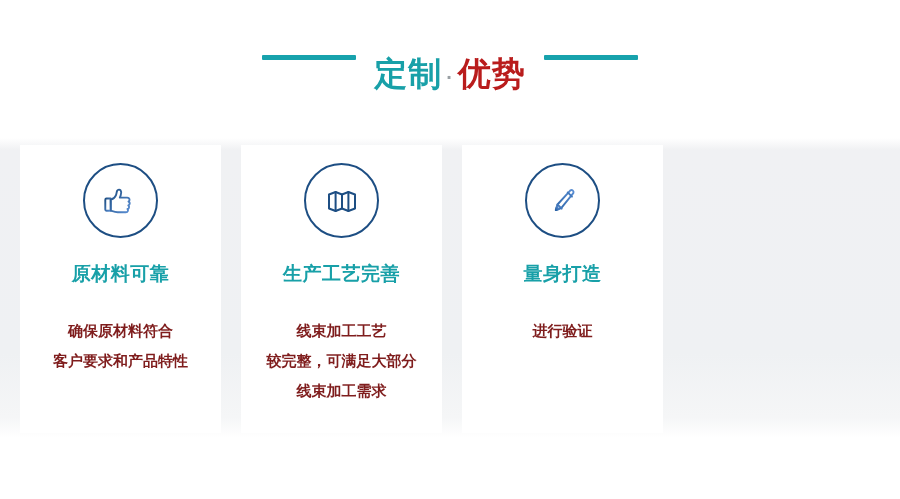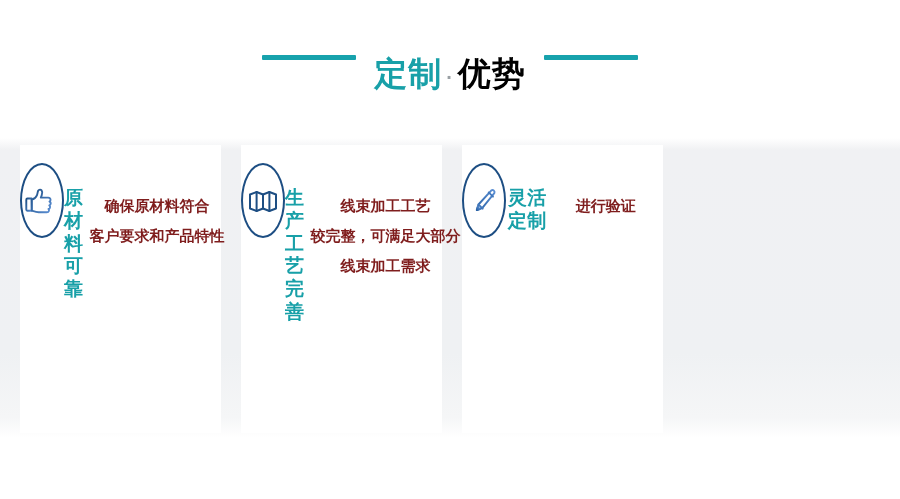--- a/index.html
+++ b/index.html
@@ -66,42 +66,41 @@
     line-height: 1;
   }
   .heading-accent { color: #18a0a8; }
   .heading-dot {
     color: #9aa0a4;
     font-size: 20px;
     padding: 0 4px;
     position: relative;
     top: -1px;
   }
-  .heading-main { color: #000000; margin-top: 33px; }
+  .heading-main { color: #b91c1c; margin-top: 33px; }
 
   
   .cards {
     position: absolute;
     left: 20px;
     top: 145px;
     width: 865px;
     height: 288px;
     display: flex;
     gap: 20px;
   }
   .card {
     width: 201px;
     height: 288px;
     background: #ffffff;
     box-sizing: border-box;
     display: flex;
-    flex-direction: row;
-    align-items: flex-start;
+    flex-direction: column;
+    align-items: center;
     padding-top: 18px;
-    font-family: Liberation Mono, monospace;
   }
 
   .icon-circle {
     width: 75px;
     height: 75px;
     border-radius: 50%;
     border: 2px solid #1d4e83;
     display: flex;
     align-items: center;
     justify-content: center;
@@ -210,21 +209,21 @@
             </defs>
             <g stroke="url(#g3)" stroke-width="1.9" stroke-linejoin="round" stroke-linecap="round" fill="none">
               <path d="M27.4 9.4 c1.8 -1.1 3.9 0.9 2.9 2.8 L18.2 27.1 l-5.4 1.9 l1.7 -5.5 z"></path>
               <path d="M24.7 11.4 l4.3 4.3"></path>
               <path d="M14.5 23.5 l4.2 4.2"></path>
               <path d="M12.8 29 l3.1 -0.9 l-2.2 -2.2 z" fill="url(#g3)"></path>
             </g>
           </svg>
         </span>
       </div>
-      <div class="card-title">灵活定制</div>
+      <div class="card-title">量身打造</div>
       <div class="card-desc">
         <div>进行验证</div>
       </div>
     </div>
 
 
   </div>
 </div>
 
 </body></html>

